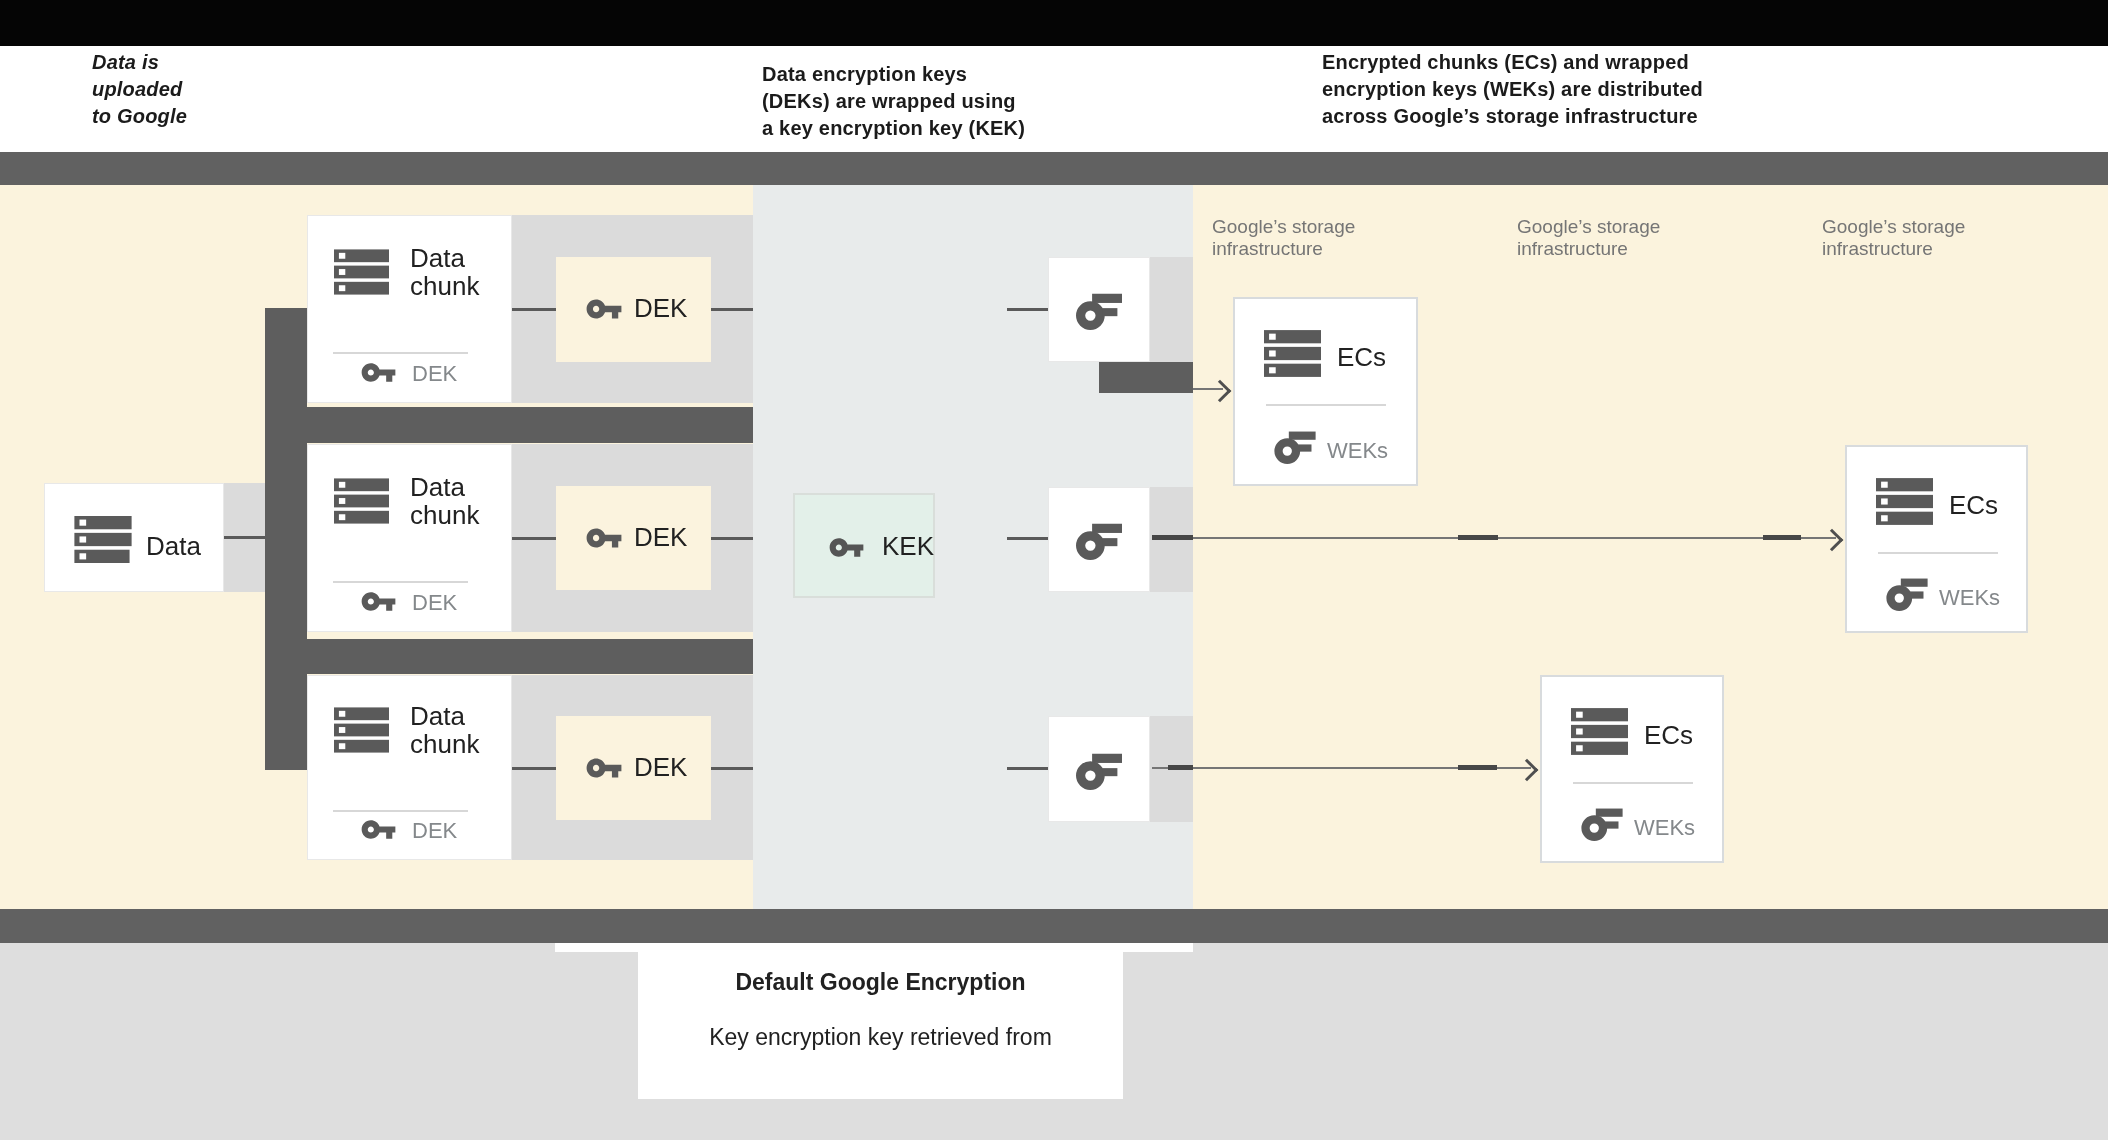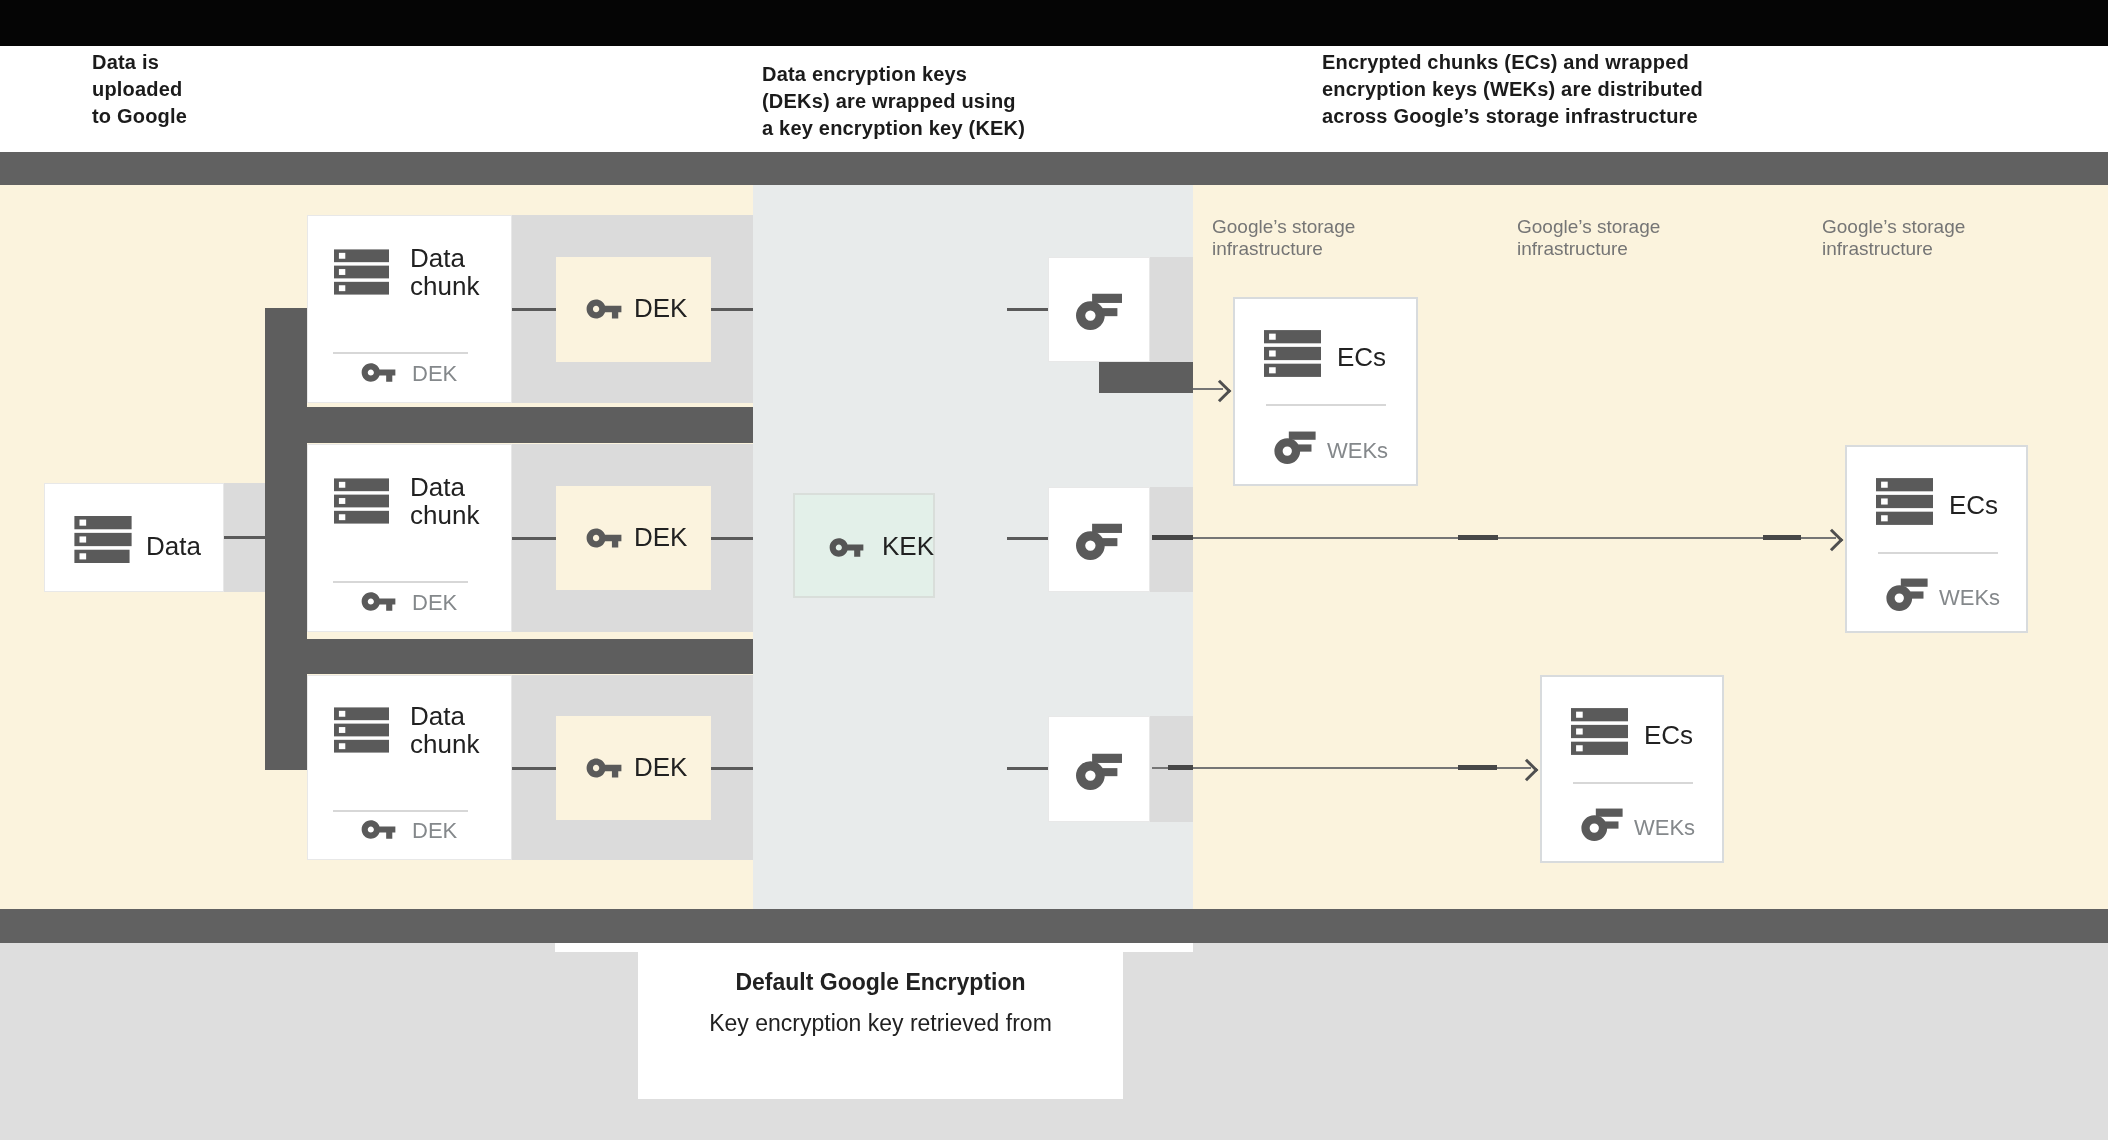--- a/index.html
+++ b/index.html
@@ -28,33 +28,33 @@
   .kekbox{position:absolute;background:#E3F0E9;border:2px solid #D9DEDA;box-sizing:border-box;}
   .boxtitle{position:absolute;font-size:26px;color:#212121;line-height:28px;}
   .keylabel{position:absolute;font-size:22px;color:#84888B;}
   .divider{position:absolute;height:2px;background:#D7D7D7;}
   .storage-label{position:absolute;font-size:19px;line-height:22px;color:#757575;}
   
   .footer-bg{left:0;top:943px;width:2108px;height:197px;background:#DEDEDE;}
   .white-strip{left:555px;top:943px;width:638px;height:9px;background:#ffffff;}
   .caption-card{left:638px;top:946px;width:485px;height:153px;background:#ffffff;text-align:center;}
   .cap-title{margin-top:23px;font-size:23px;font-weight:700;color:#212121;}
-  .cap-sub{margin-top:12px;font-size:23px;color:#212121;line-height:30px;}
+  .cap-sub{margin-top:26px;font-size:23px;color:#212121;line-height:30px;}
   .b{font-weight:700;}
   svg{display:block;}
 </style>
 </head>
 <body>
 
 <div class="stage">
 
   <div class="abs black-top"></div>
 
   <div class="abs cap-strip">
-    <div class="cap" style="left:92px;">
+    <div class="cap" style="left:92px;font-style:italic;">
       <div>Data is</div>
       <div>uploaded</div>
       <div>to Google</div>
     </div>
     <div class="cap" style="left:762px;margin-top:12px;">
       <div>Data encryption keys</div>
       <div>(DEKs) are wrapped using</div>
       <div>a key encryption key (KEK)</div>
     </div>
     <div class="cap" style="left:1322px;">

